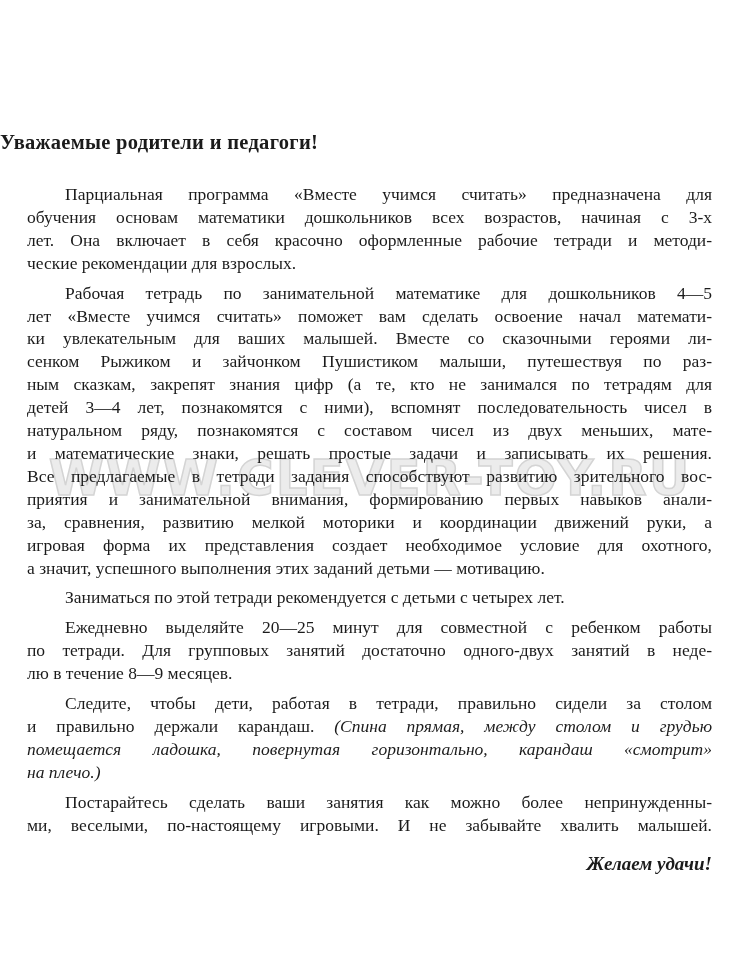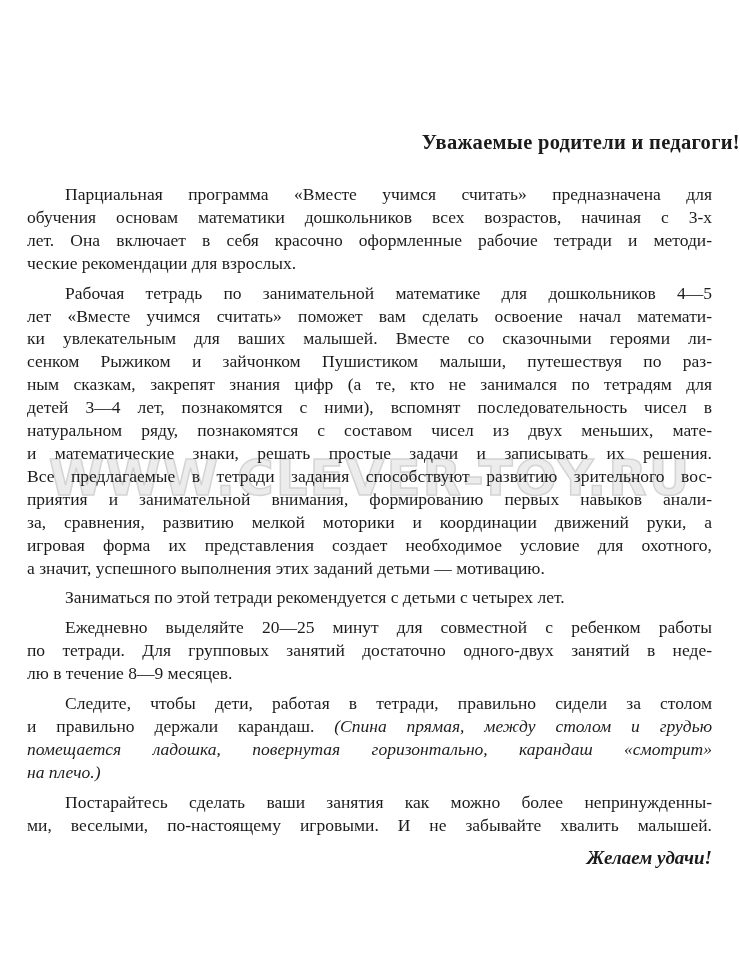--- a/index.html
+++ b/index.html
@@ -25,21 +25,21 @@
     color: #ececec;
     -webkit-text-stroke: 1.5px #d4d4d4;
     z-index: 0;
     user-select: none;
   }
   .title {
     position: absolute;
     top: 131px;
     left: 0;
     width: 100%;
-    text-align: right;
+    text-align: left;
     font-weight: bold;
     font-size: 20.5px;
     letter-spacing: 0.3px;
     z-index: 1;
   }
   .content {
     position: absolute;
     top: 176px;
     left: 27px;
     right: 28px;
@@ -49,21 +49,21 @@
     font-size: 17.5px;
     line-height: 22.9px;
     text-align: justify;
     text-align-last: justify;
     white-space: normal;
   }
   .ln.first { text-indent: 38px; margin-top: 7px; }
   .ln.last  { text-align: left; text-align-last: left; }
   .it { font-style: italic; }
   .signature {
-    margin-top: 10px;
+    margin-top: 16px;
     text-align: right;
     font-weight: bold;
     font-style: italic;
     font-size: 19px;
     line-height: 24px;
   }
 </style>
 </head>
 <body>
 

